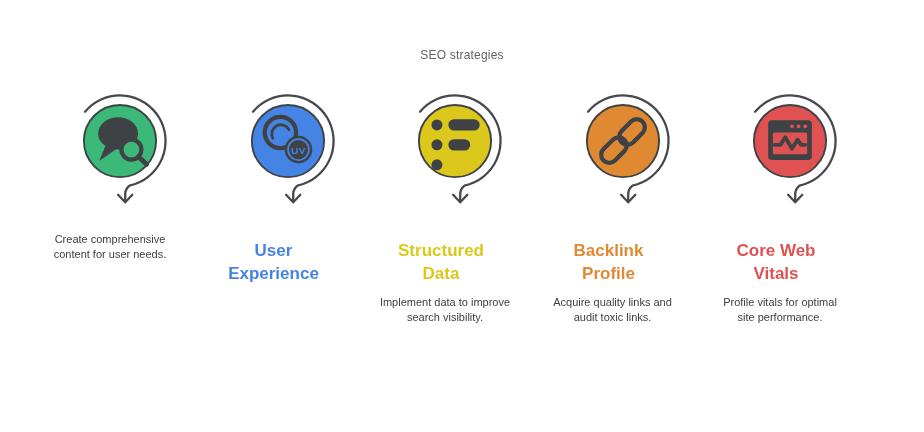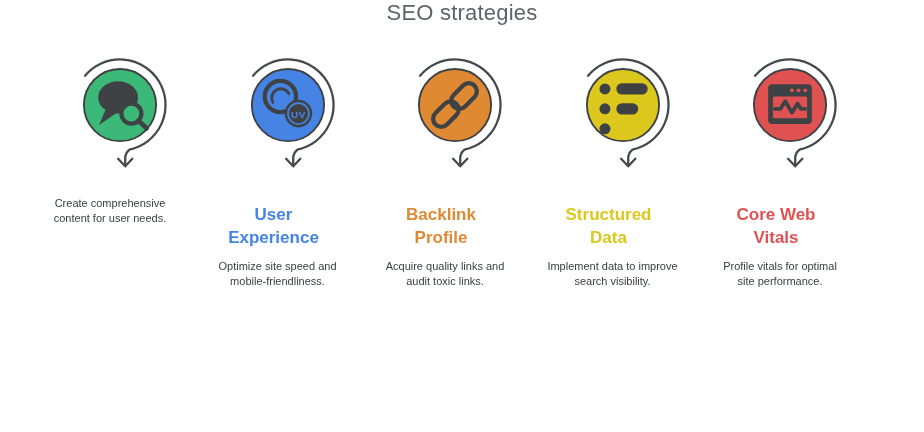--- a/index.html
+++ b/index.html
@@ -2,22 +2,22 @@
 <html style="--bg: #ffffff; --outline: #45484c; --glyph: #3f4245; --heading: #5f6368; --body: #3c4043;"><head>
 <meta charset="utf-8">
 <style>
   html,body{margin:0;padding:0;background:#ffffff;}
   .canvas{
     width:924px;height:432px;position:relative;overflow:hidden;
     background:var(--bg,#ffffff);
     font-family:"Liberation Sans", sans-serif;
   }
   .page-title{
-    text-align:center;
-    font-size:22px;color:var(--heading,#5f6368);letter-spacing:.2px;
+    padding-top:48px;text-align:center;
+    font-size:12px;color:var(--heading,#5f6368);letter-spacing:.2px;
   }
   .columns{
     display:flex;justify-content:space-between;
     padding:0 44px;margin-top:18px;
   }
   .col{width:166px;display:flex;flex-direction:column;align-items:flex-start;}
   .unit-svg{width:152px;height:143px;display:block;}
   .ring{fill:none;stroke:var(--outline,#45484c);stroke-width:2.4;
         stroke-linecap:round;stroke-linejoin:round;}
   .disc{stroke:var(--glyph,#3f4245);stroke-width:2;}
@@ -67,52 +67,51 @@
         <circle class="disc" cx="80" cy="64" r="38" style="fill: rgb(69, 132, 228);"></circle>
         <g>
           <circle cx="72" cy="55" r="16.5" class="glyph-stroke" stroke-width="4.5"></circle>
           <path class="glyph-stroke" stroke-width="3" d="M 64 61 A 9.5 9.5 0 1 1 81 52"></path>
           <circle class="glyph" cx="91" cy="73" r="14.5"></circle>
           <circle cx="91" cy="73" r="11" fill="none" stroke-width="1.8" style="stroke: rgb(69, 132, 228);"></circle>
           <text class="badge-uv" x="91" y="77.3" text-anchor="middle" style="fill: rgb(69, 132, 228);">UV</text>
         </g>
       </svg>
       <div class="item-title tw-narrow" style="color: rgb(69, 132, 228);">User Experience</div>
-      <div class="item-desc">Optimize site speed and mobile-friendliness.</div>
-    </div>
-
-    <div class="col">
-      <svg class="unit-svg" viewBox="0 0 160 150">
-        <path class="ring" d="M 43.2 33.1 A 48 48 0 1 1 90 110.9 Q 85.5 114.5 85.5 120 L 85.5 127"></path>
-        <path class="ring" d="M 78 120.5 L 85.5 128.5 L 93 120.5"></path>
-        <circle class="disc" cx="80" cy="64" r="38" style="fill: rgb(223, 138, 51);"></circle>
-        <g transform="rotate(-45 80 64)">
-          <rect x="51" y="55.5" width="31" height="17" rx="8.5" class="glyph-stroke" stroke-width="4.5"></rect>
-          <rect x="78" y="55.5" width="31" height="17" rx="8.5" class="glyph-stroke" stroke-width="4.5"></rect>
-        </g>
-      </svg>
-      <div class="item-title tw-narrow" style="color: rgb(223, 138, 51);">Backlink Profile</div>
-      <div class="item-desc">Acquire quality links and audit toxic links.</div>
     </div>
 
     <div class="col">
       <svg class="unit-svg" viewBox="0 0 160 150">
         <path class="ring" d="M 43.2 33.1 A 48 48 0 1 1 90 110.9 Q 85.5 114.5 85.5 120 L 85.5 127"></path>
         <path class="ring" d="M 78 120.5 L 85.5 128.5 L 93 120.5"></path>
         <circle class="disc" cx="80" cy="64" r="38" style="fill: rgb(220, 200, 29);"></circle>
         <g>
           <circle class="glyph" cx="61" cy="47" r="5.8"></circle>
           <rect class="glyph" x="73" y="41" width="33" height="12" rx="6"></rect>
           <circle class="glyph" cx="61" cy="68" r="5.8"></circle>
           <rect class="glyph" x="73" y="62" width="23" height="12" rx="6"></rect>
           <circle class="glyph" cx="61" cy="89" r="5.8"></circle>
         </g>
       </svg>
       <div class="item-title tw-narrow" style="color: rgb(220, 200, 29);">Structured Data</div>
       <div class="item-desc">Implement data to improve search visibility.</div>
+    </div>
+
+    <div class="col">
+      <svg class="unit-svg" viewBox="0 0 160 150">
+        <path class="ring" d="M 43.2 33.1 A 48 48 0 1 1 90 110.9 Q 85.5 114.5 85.5 120 L 85.5 127"></path>
+        <path class="ring" d="M 78 120.5 L 85.5 128.5 L 93 120.5"></path>
+        <circle class="disc" cx="80" cy="64" r="38" style="fill: rgb(223, 138, 51);"></circle>
+        <g transform="rotate(-45 80 64)">
+          <rect x="51" y="55.5" width="31" height="17" rx="8.5" class="glyph-stroke" stroke-width="4.5"></rect>
+          <rect x="78" y="55.5" width="31" height="17" rx="8.5" class="glyph-stroke" stroke-width="4.5"></rect>
+        </g>
+      </svg>
+      <div class="item-title tw-narrow" style="color: rgb(223, 138, 51);">Backlink Profile</div>
+      <div class="item-desc">Acquire quality links and audit toxic links.</div>
     </div>
 
     <div class="col">
       <svg class="unit-svg" viewBox="0 0 160 150">
         <path class="ring" d="M 43.2 33.1 A 48 48 0 1 1 90 110.9 Q 85.5 114.5 85.5 120 L 85.5 127"></path>
         <path class="ring" d="M 78 120.5 L 85.5 128.5 L 93 120.5"></path>
         <circle class="disc" cx="80" cy="64" r="38" style="fill: rgb(224, 82, 82);"></circle>
         <g>
           <rect class="glyph" x="57" y="42" width="46" height="42" rx="4"></rect>
           <rect x="62" y="55" width="36" height="23" rx="1.5" style="fill: rgb(224, 82, 82);"></rect>

